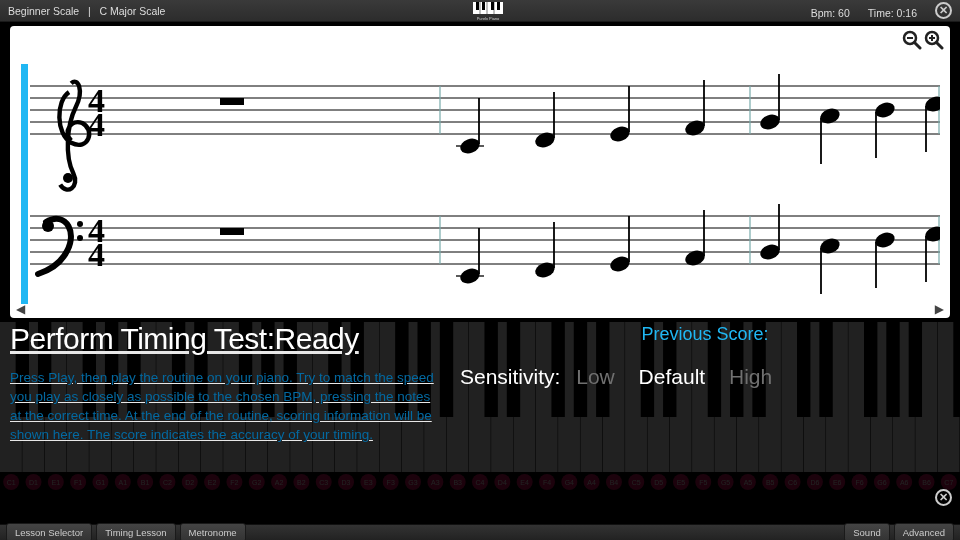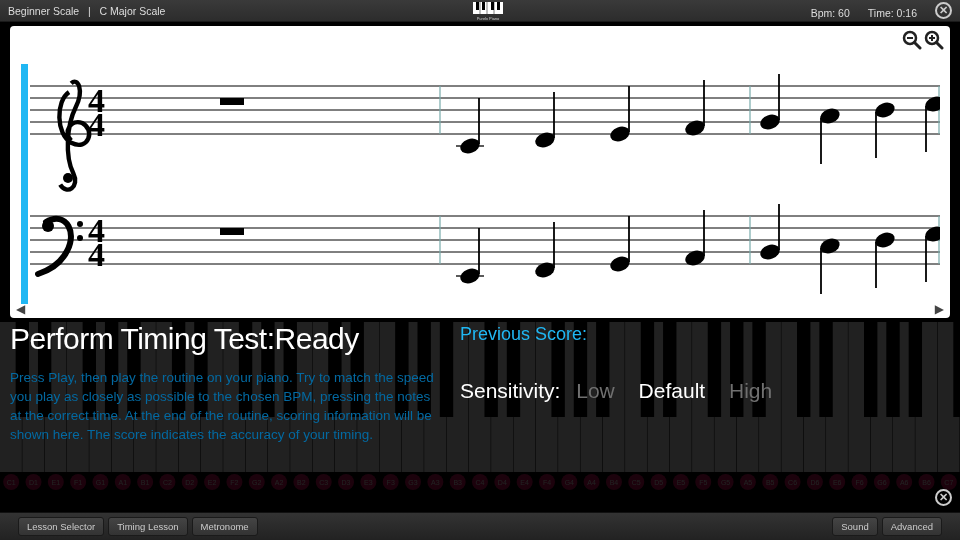--- a/index.html
+++ b/index.html
@@ -42,47 +42,47 @@
   .playhead {
     position: absolute; top: 38px; left: 11px; width: 7px; height: 240px;
     background: #20b7f3;
   }
   .staff-svg { position: absolute; top: 30px; left: 20px; width: 910px; height: 260px; }
   
   .info-area {
     position: absolute; top: 322px; left: 10px; right: 10px; height: 180px;
     display: flex; color: #e8e8e8;
   }
-  .info-left { flex: 0 0 450px; padding-right: 20px; }
+  .info-left { flex: 0 0 450px; padding-right: 20px; text-decoration: underline; }
   .info-left h1 { font-size: 30px; font-weight: 300; color: #fff; margin-bottom: 12px; letter-spacing: -0.5px; }
   .info-left p { font-size: 13.5px; line-height: 1.42; color: #0369a1; font-weight: 300; }
   .info-right { flex: 1; }
   .info-right .score-label { font-size: 30px; font-weight: 300; color: #20b7f3; }
-  .info-right .prev-score { font-size: 18px; font-weight: 300; color: #20b7f3; margin-top: 2px; }
-  .info-right .sens-row { font-size: 21px; font-weight: 300; margin-top: 34px; }
+  .info-right .prev-score { font-size: 18px; font-weight: 300; color: #20b7f3; margin-top: 2px; text-align: center; }
+  .info-right .sens-row { font-size: 21px; font-weight: 300; margin-top: 20px; }
   .info-right .sens-label { color: #fff; margin-right: 10px; }
   .info-right .sens-opt { color: #707070; margin-right: 18px; cursor: pointer; }
   .info-right .sens-opt.selected { color: #fff; }
   
   .keyboard-bg {
     position: absolute; top: 322px; left: 0; right: 0; height: 182px;
     opacity: 0.13; pointer-events: none;
   }
   .close-btn-2 {
     position: absolute; bottom: 34px; right: 8px;
     width: 17px; height: 17px; border-radius: 50%; border: 2px solid #ccc;
     display: flex; align-items: center; justify-content: center; cursor: pointer;
     color: #ccc; font-weight: bold; font-size: 11px;
   }
   
   .bottombar {
-    position: absolute; bottom: 0; left: 0; right: 0; height: 28px;
+    position: absolute; bottom: 0; left: 0; right: 0; height: 16px;
     background: linear-gradient(#333, #222);
     border-top: 1px solid #111;
-    display: flex; align-items: center; padding: 0 18px; justify-content: space-between;
+    display: flex; align-items: center; padding: 0 6px; justify-content: space-between;
   }
   .bottombar .group { display: flex; gap: 4px; }
   .bottombar .spacer { flex: 1; }
   .bottombar .btn {
     background: linear-gradient(#444, #333);
     border: 1px solid #1a1a1a; border-radius: 3px;
     color: #ccc; font-size: 9.5px; padding: 3px 8px; cursor: pointer;
     white-space: nowrap;
   }
 </style>

